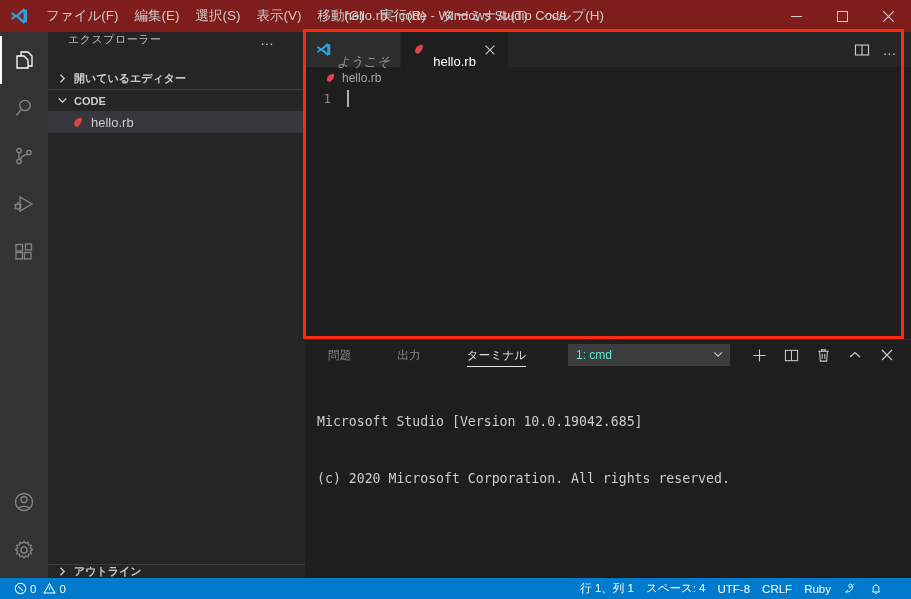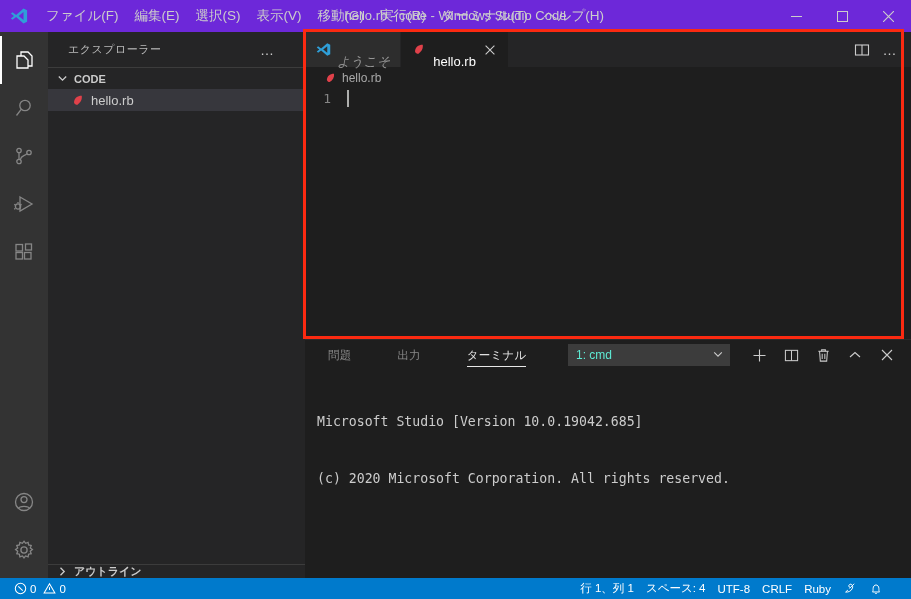--- a/index.html
+++ b/index.html
@@ -8,21 +8,21 @@
     background: #1e1e1e;
     font-family: "Liberation Sans", sans-serif;
     overflow: hidden;
     -webkit-font-smoothing: antialiased;
   }
   #app { position: relative; width: 911px; height: 599px; background: #1e1e1e; }
 
   
   #titlebar {
     position: absolute; left: 0; top: 0; width: 911px; height: 32px;
-    background: #6d28d9; display: flex; align-items: center;
+    background: #7f1d1d; display: flex; align-items: center;
     color: #cccccc; font-size: 13.5px; white-space: nowrap;
   }
   #vscode-logo { width: 38px; display: flex; align-items: center; justify-content: center; }
   #vscode-logo svg { width: 18px; height: 18px; display: block; }
   #menu { display: flex; align-items: center; height: 32px; }
   .menu-item {
     padding: 0 8px; height: 32px; line-height: 32px; cursor: default;
     font-size: 13.5px; color: #cccccc;
   }
   #window-title {
@@ -57,21 +57,21 @@
   #act-top { display: flex; flex-direction: column; padding-top: 4px; }
   #act-bottom { margin-top: auto; display: flex; flex-direction: column; padding-bottom: 4px; }
 
   
   #sidebar {
     position: absolute; left: 48px; top: 32px; width: 257px; height: 546px;
     background: #252526; color: #cccccc; font-size: 12.5px;
     display: flex; flex-direction: column;
   }
   #sidebar-title {
-    height: 35px; display: flex; align-items: center; padding: 0 26px 0 20px;
+    height: 35px; display: flex; padding: 0 26px 0 20px;
     font-size: 11px; letter-spacing: .5px; color: #bbbbbb;
   }
   #sidebar-title .label { flex: 1; }
   #sidebar-more { color: #cccccc; font-size: 14px; letter-spacing: 1px; padding: 0 4px; cursor: pointer; }
   .section-header {
     height: 22px; display: flex; align-items: center; gap: 4px;
     padding-left: 6px; font-size: 11px; font-weight: bold; color: #cccccc;
     cursor: pointer; user-select: none;
   }
   .section-header .chev { width: 16px; display: flex; align-items: center; justify-content: center; }
@@ -269,20 +269,28 @@
       </div>
     </div>
   </div>
 
   <div id="sidebar">
     <div id="sidebar-title">
       <span class="label">エクスプローラー</span>
       <span id="sidebar-more">…</span>
     </div>
 
+    <div class="section-header">
+      <span class="chev">
+        <svg width="11" height="11" viewBox="0 0 11 11" fill="none" stroke="#cccccc" stroke-width="1.3">
+            <path d="M3.5 1.8 L7.2 5.5 L3.5 9.2"></path>
+          </svg>
+      </span>
+      <span>開いているエディター</span>
+    </div>
 
     <div class="section-header" id="section-code">
       <span class="chev">
         <svg width="11" height="11" viewBox="0 0 11 11" fill="none" stroke="#cccccc" stroke-width="1.3">
             <path d="M1.8 3.5 L5.5 7.2 L9.2 3.5"></path>
           </svg>
       </span>
       <span>CODE</span>
     </div>
 

